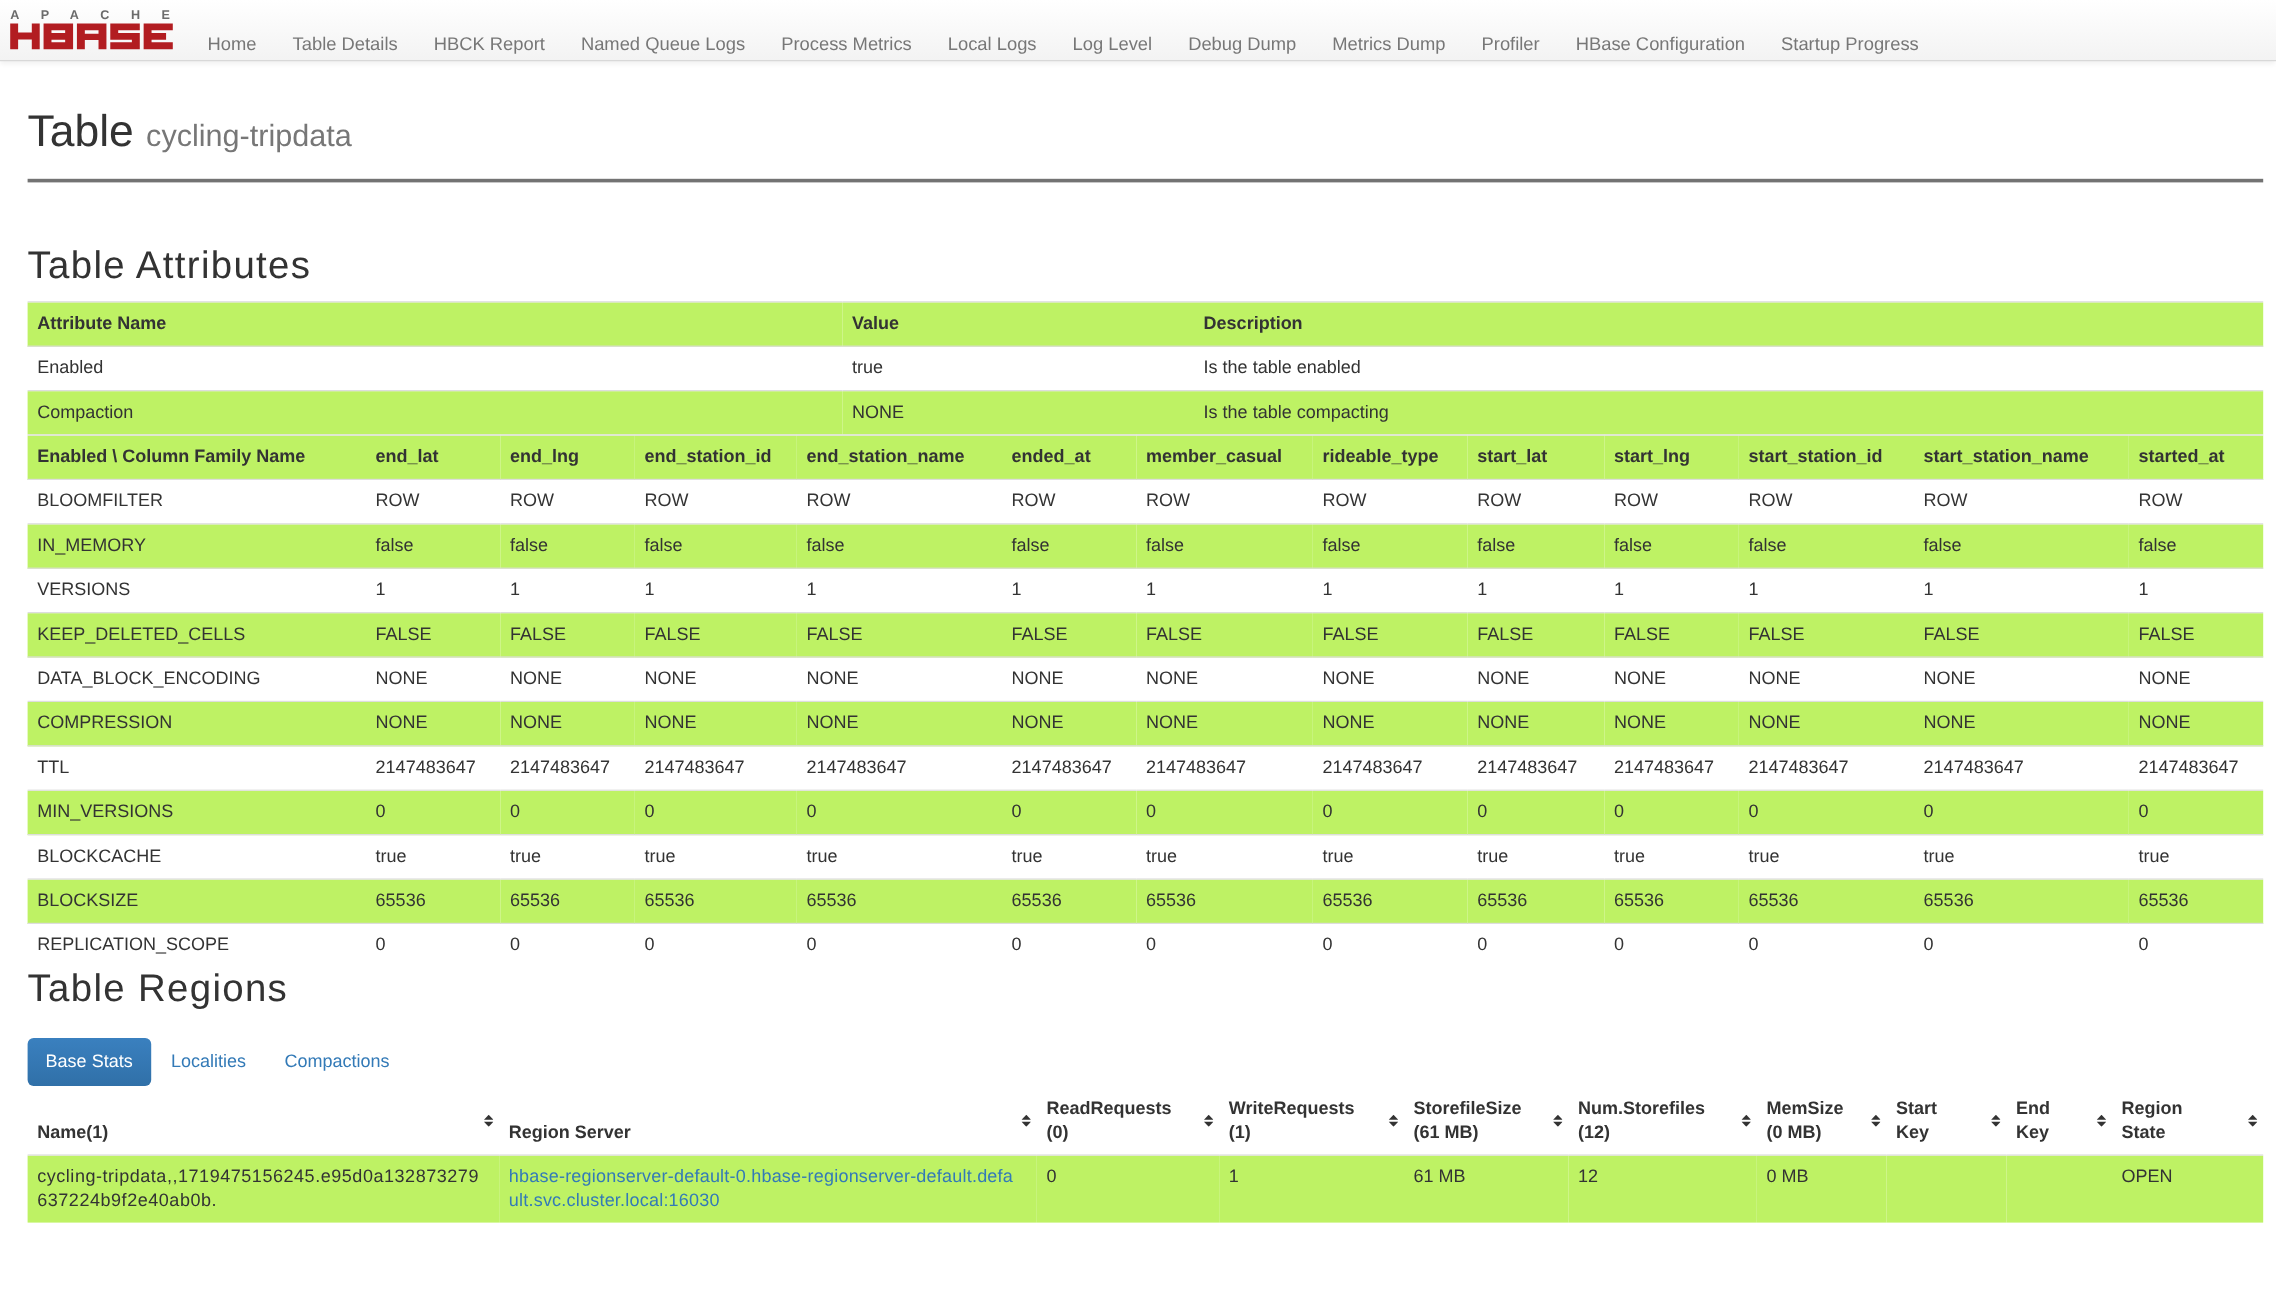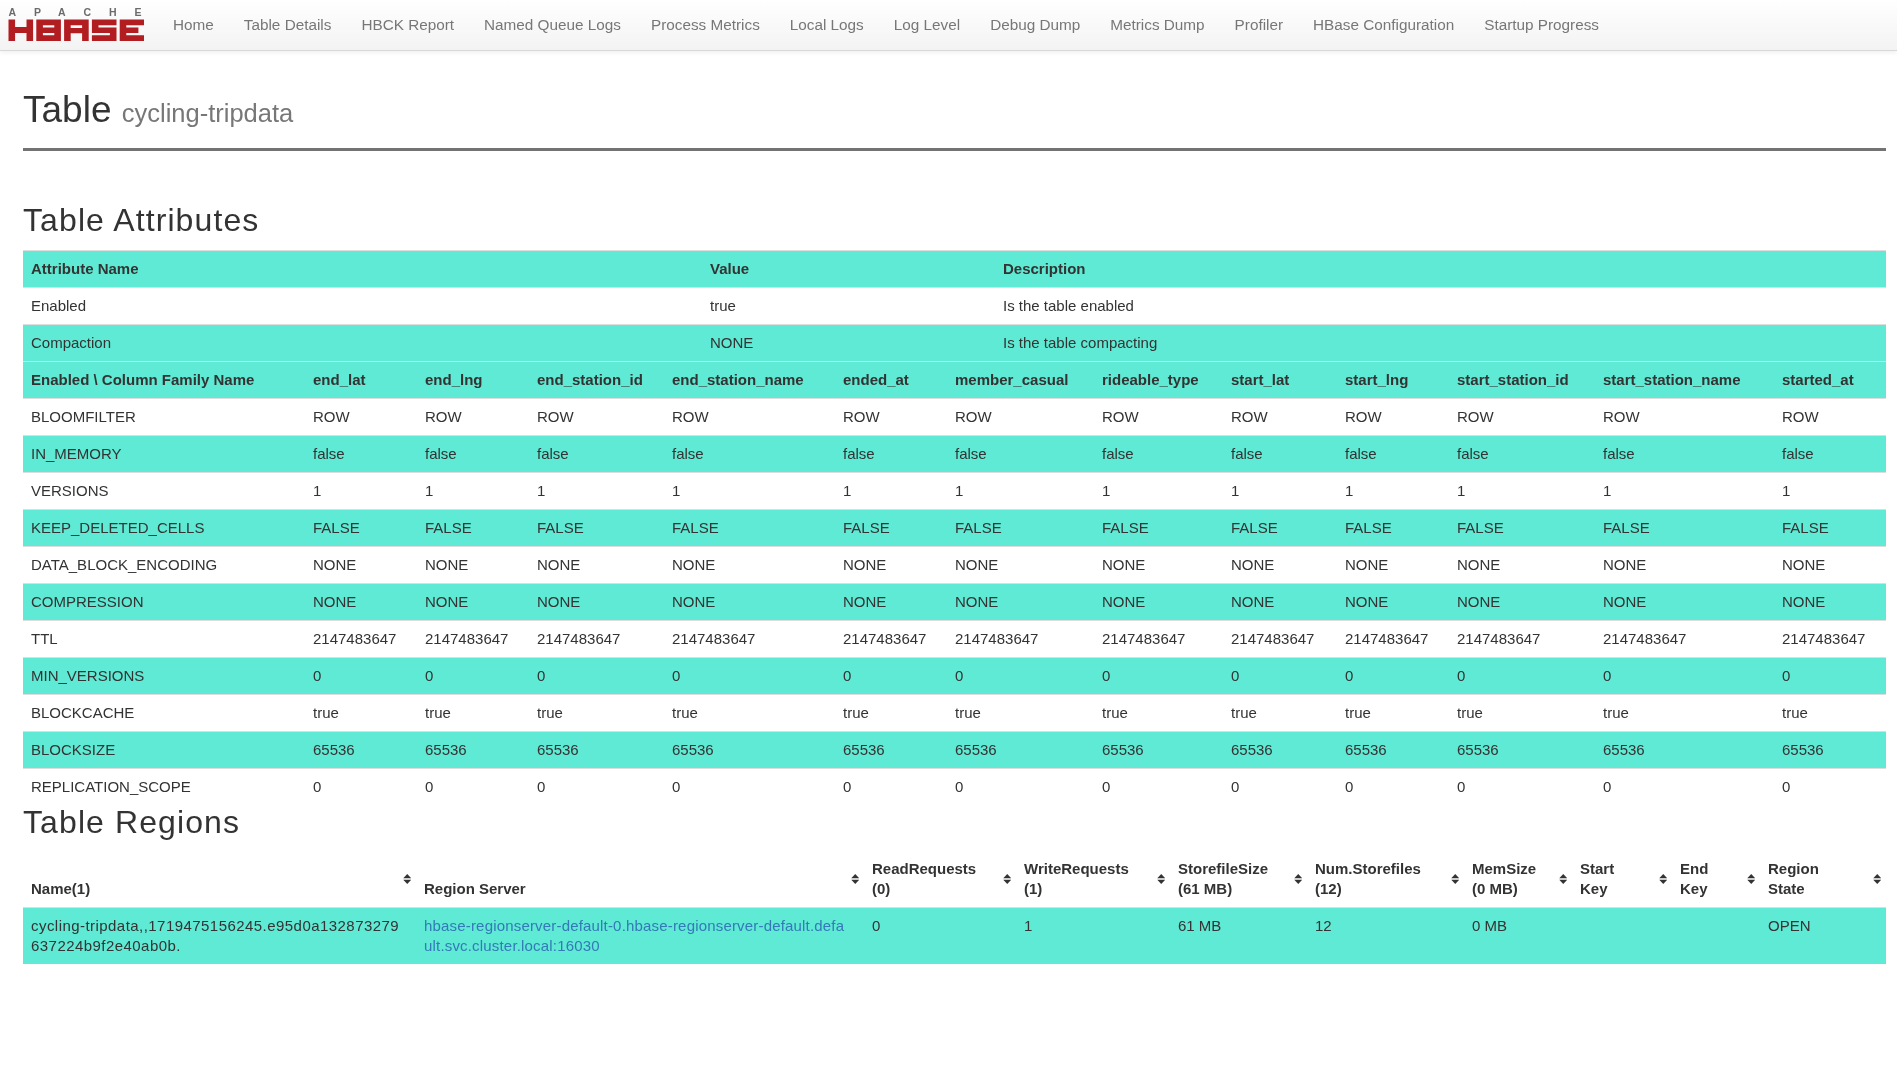--- a/index.html
+++ b/index.html
@@ -5,21 +5,21 @@
 * { box-sizing: border-box; }
 html,body { margin:0; padding:0; background:#fff; }
 body {
   font-family: "Liberation Sans", sans-serif;
   font-size: 14px;
   line-height: 1.42857143;
   color: #333;
   width: 1897px;
   overflow: hidden;
 }
-a { color:#337ab7; text-decoration:none; }
+a { color:#337ab7; text-decoration:none;margin-top:13px; }
 
 
 .navbar {
   height: 51px;
   background: linear-gradient(to bottom, #ffffff 0%, #f3f3f3 100%);
   border-bottom: 1px solid #d8d8d8;
   box-shadow: 0 2px 4px rgba(0,0,0,0.06);
   position: relative;
   white-space: nowrap;
 }
@@ -41,21 +41,21 @@
 
 h2 { font-size:32px; font-weight:400; color:#333; margin:0; line-height:35px; letter-spacing:1.1px; }
 #h2attr { margin-top:52px; margin-bottom:12px; }
 #h2schema { margin-top:19px; margin-bottom:8px; }
 #h2regions { margin-bottom:11px; }
 
 
 table { border-collapse:collapse; table-layout:fixed; width:1863px; }
 th, td { padding:8px; text-align:left; vertical-align:top; border-top:1px solid #ddd; font-size:15px; line-height:20px; }
 th { font-weight:bold; }
-tr.stripe { background:#5eead4; }
+tr.stripe { background:#bef264; }
 
 
 #regions th { vertical-align:bottom; border-top:none; position:relative; padding-right:20px; }
 #regions { margin-top:1px; }
 .sorticon { position:absolute; right:5px; top:50%; margin-top:-5px; width:8.5px; height:10px; }
 
 
 .pills { margin:0; padding:0; list-style:none; display:flex; }
 .pills li { margin-right:2px; }
 .pills a { display:block; padding:10px 15px; font-size:15px; line-height:20px; border-radius:5px; }
@@ -337,20 +337,31 @@
           <td>0</td>
           <td>0</td>
           <td>0</td>
           <td>0</td>
           <td>0</td>
         </tr>
   </tbody>
     </table>
 
   <h2 id="h2regions">Table Regions</h2>
+  <ul class="pills">
+    <li class="active">
+        <a>Base Stats</a>
+      </li>
+    <li>
+        <a>Localities</a>
+      </li>
+    <li>
+        <a>Compactions</a>
+      </li>
+  </ul>
   <table id="regions">
     <colgroup>
       <col style="width:393px">
         <col style="width:448px">
         <col style="width:152px">
         <col style="width:154px">
         <col style="width:137px">
         <col style="width:157px">
         <col style="width:108px">
         <col style="width:100px">

